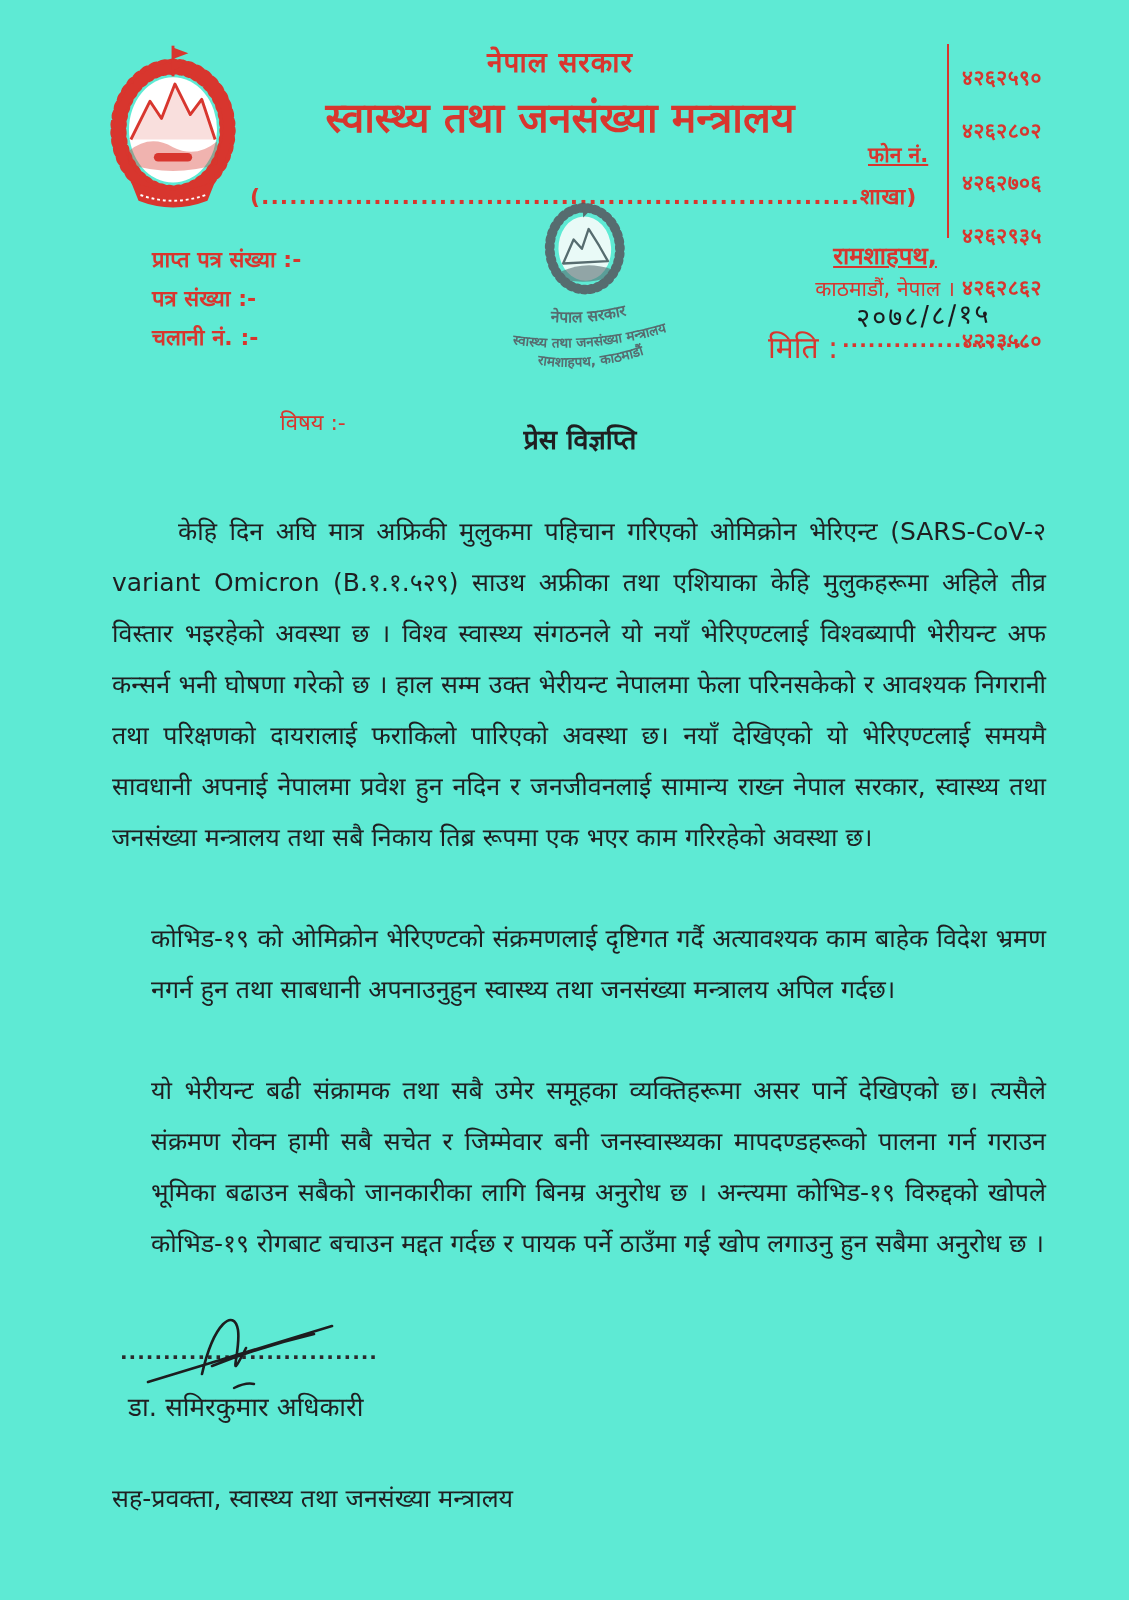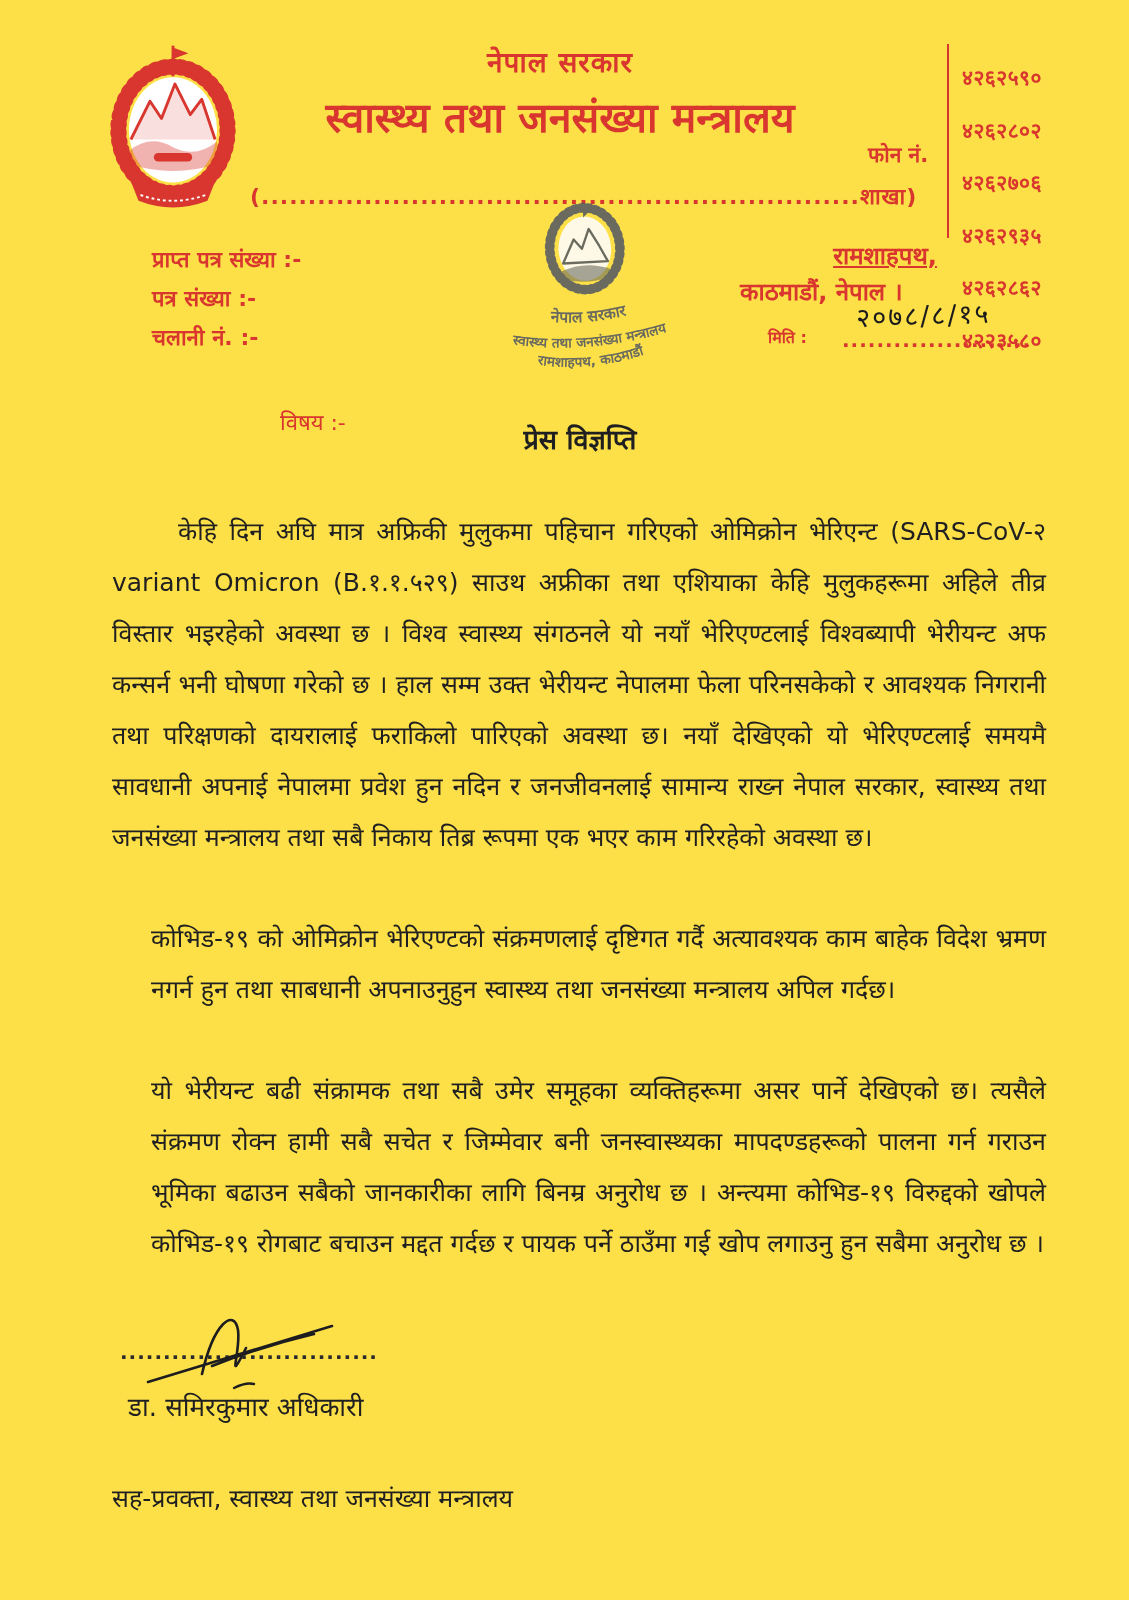--- a/index.html
+++ b/index.html
@@ -1,50 +1,50 @@
 <!DOCTYPE html>
 <html><head>
 <meta charset="utf-8">
 <style>
   * { margin:0; padding:0; box-sizing:border-box; }
   html,body { background:#e8e8e6; }
   body { font-family:"DejaVu Sans", sans-serif; }
   .page {
     position:relative; width:1129px; height:1600px; margin:0 auto;
-    background:#fde047; overflow:hidden;
+    background:#5eead4; overflow:hidden;
     box-shadow:0 0 6px rgba(0,0,0,.25);
   }
   .red { color:var(--red); }
 
   
   .emblem { position:absolute; left:106px; top:38px; width:134px; height:180px; }
   .head-center { position:absolute; left:250px; top:42px; width:620px; text-align:center; }
   .gov-title { font-size:28px; font-weight:bold; letter-spacing:1px; }
   .ministry-title { margin-top:8px; font-size:41px; font-weight:bold; }
   .branch-line { margin-top:36px; font-size:22px; font-weight:bold; letter-spacing:1px; }
 
-  .phone-label { position:absolute; left:868px; top:140px; font-size:21px; font-weight:bold; }
+  .phone-label { position:absolute; left:868px; top:140px; font-size:21px; font-weight:bold;text-decoration:underline; }
   .phone-divider { position:absolute; left:947px; top:44px; width:2px; height:194px; background:var(--red); }
   .phone-list { position:absolute; left:962px; top:42px; }
   .phone-item { font-size:21px; font-weight:bold; line-height:32.5px; letter-spacing:.5px;margin-top:20px; }
 
   
   .ref-fields { position:absolute; left:112px; top:240px;margin-left:40px; }
   .ref-item { font-size:22px; font-weight:bold; line-height:39px; }
 
   
   .stamp { position:absolute; left:462px; top:198px; width:250px; height:185px;
            transform:rotate(-3deg); opacity:.88; }
 
   
   .addr-street { position:absolute; left:760px; top:238px; width:250px; text-align:center;
                  font-size:24px; font-weight:bold;text-decoration:underline; }
-  .addr-city { position:absolute; left:740px; top:274px; width:290px; 
-               font-size:24px; font-weight:bold; }
-  .date-label { position:absolute; left:768px; top:326px; font-size:16px; font-weight:bold; }
+  .addr-city { position:absolute; left:740px; top:274px; width:290px; text-align:center;
+               font-size:21px; font-weight:normal; }
+  .date-label { position:absolute; left:768px; top:326px; font-size:30px; font-weight:normal; }
   .date-dots { position:absolute; left:842px; top:328px; font-size:20px; font-weight:bold;
                letter-spacing:1px; overflow:hidden; width:190px; white-space:nowrap; }
   .date-handwritten { position:absolute; left:856px; top:296px; font-size:27px;
                       color:#1b1b1d; transform:rotate(-2deg); letter-spacing:2px; }
 
   
   .subject-label { position:absolute; left:280px; top:406px; font-size:22px; font-weight:normal; }
   .subject-value { position:absolute; left:360px; top:420px; width:440px; text-align:center;
                    font-size:27px; font-weight:bold; color:var(--ink); }
 

